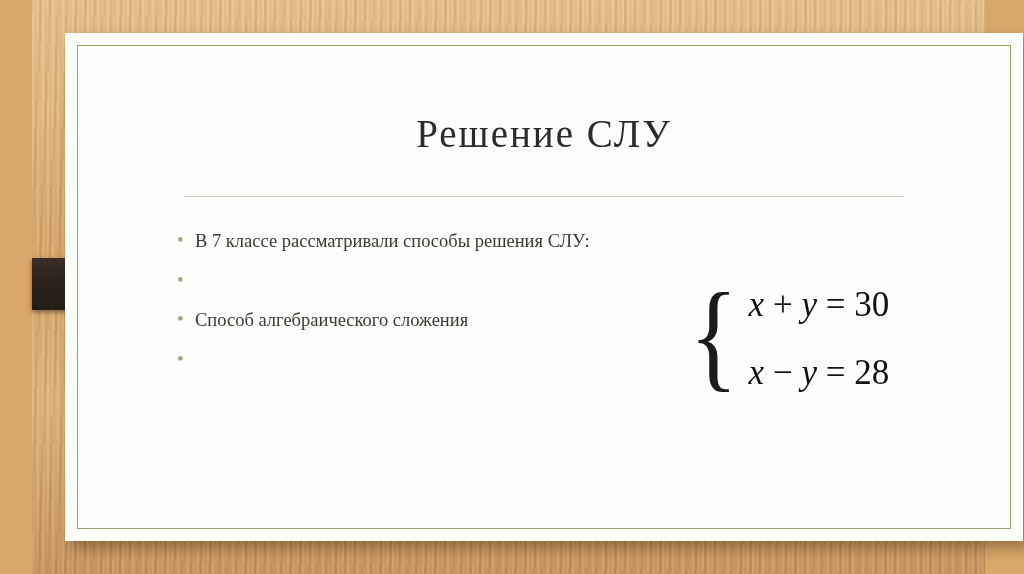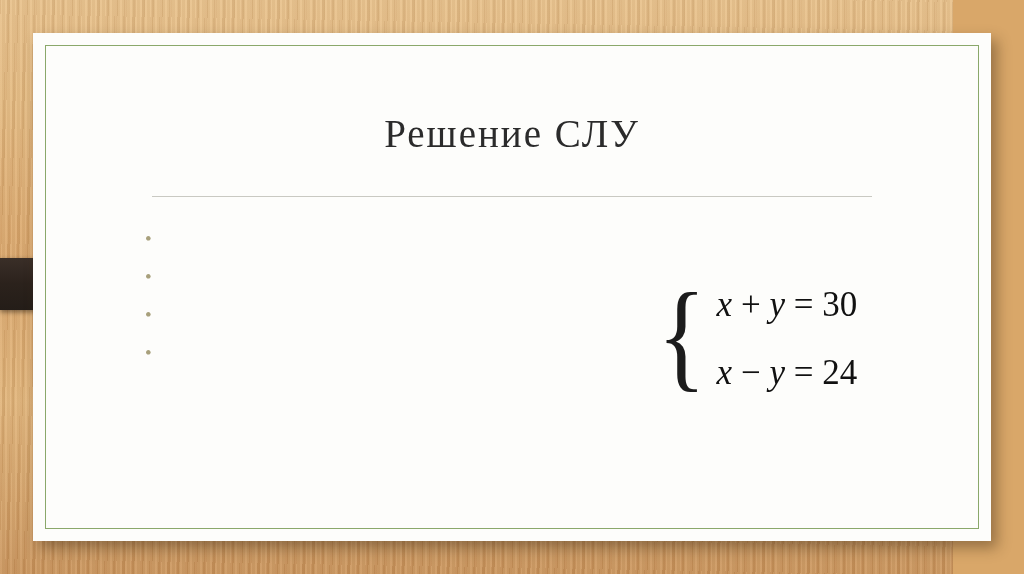--- a/index.html
+++ b/index.html
@@ -19,20 +19,21 @@
     position: relative;
     width: 953px;
     height: 574px;
     background:
       repeating-linear-gradient(90deg,
         rgba(255,255,255,0.05) 0px,
         rgba(255,255,255,0.05) 2px,
         rgba(0,0,0,0.035) 2px,
         rgba(0,0,0,0.035) 5px),
       linear-gradient(180deg, #e7c08a 0%, #e3b87f 18%, #d8a469 45%, #e0b379 70%, #c8925a 100%);
+    margin-left: 32px;
   }
   .wood-grain {
     position: absolute;
     inset: 0;
     background:
       repeating-linear-gradient(92deg,
         rgba(140,90,40,0.10) 0px,
         rgba(140,90,40,0.10) 1px,
         rgba(255,230,190,0.09) 1px,
         rgba(255,230,190,0.09) 7px,
@@ -169,26 +170,28 @@
 
   <div class="card">
     <div class="card-inner-border"></div>
 
     <div class="title">Решение СЛУ</div>
     <div class="title-rule"></div>
 
     <div class="bullets">
       <div class="bullet-row">
         <span class="bullet-dot">•</span>
-      </div>
-      <div class="bullet-row">
-        <span class="bullet-dot">•</span>
-      </div>
-      <div class="bullet-row">
-        <span class="bullet-dot">•</span>
+        <span class="bullet-text">В 7 классе рассматривали способы решения СЛУ:</span>
+      </div>
+      <div class="bullet-row">
+        <span class="bullet-dot">•</span>
+      </div>
+      <div class="bullet-row">
+        <span class="bullet-dot">•</span>
+        <span class="bullet-text">Способ алгебраического сложения</span>
       </div>
       <div class="bullet-row">
         <span class="bullet-dot">•</span>
       </div>
     </div>
 
     <div class="equation-block">
       <div class="brace">{</div>
       <div class="equations">
         <div class="equation">
@@ -196,18 +199,18 @@
           <span class="op">+</span>
           <span class="var">y</span>
           <span class="op">=</span>
           <span class="num">30</span>
         </div>
         <div class="equation">
           <span class="var">x</span>
           <span class="op">−</span>
           <span class="var">y</span>
           <span class="op">=</span>
-          <span class="num">24</span>
+          <span class="num">28</span>
         </div>
       </div>
     </div>
   </div>
 </div>
 
 </body></html>

